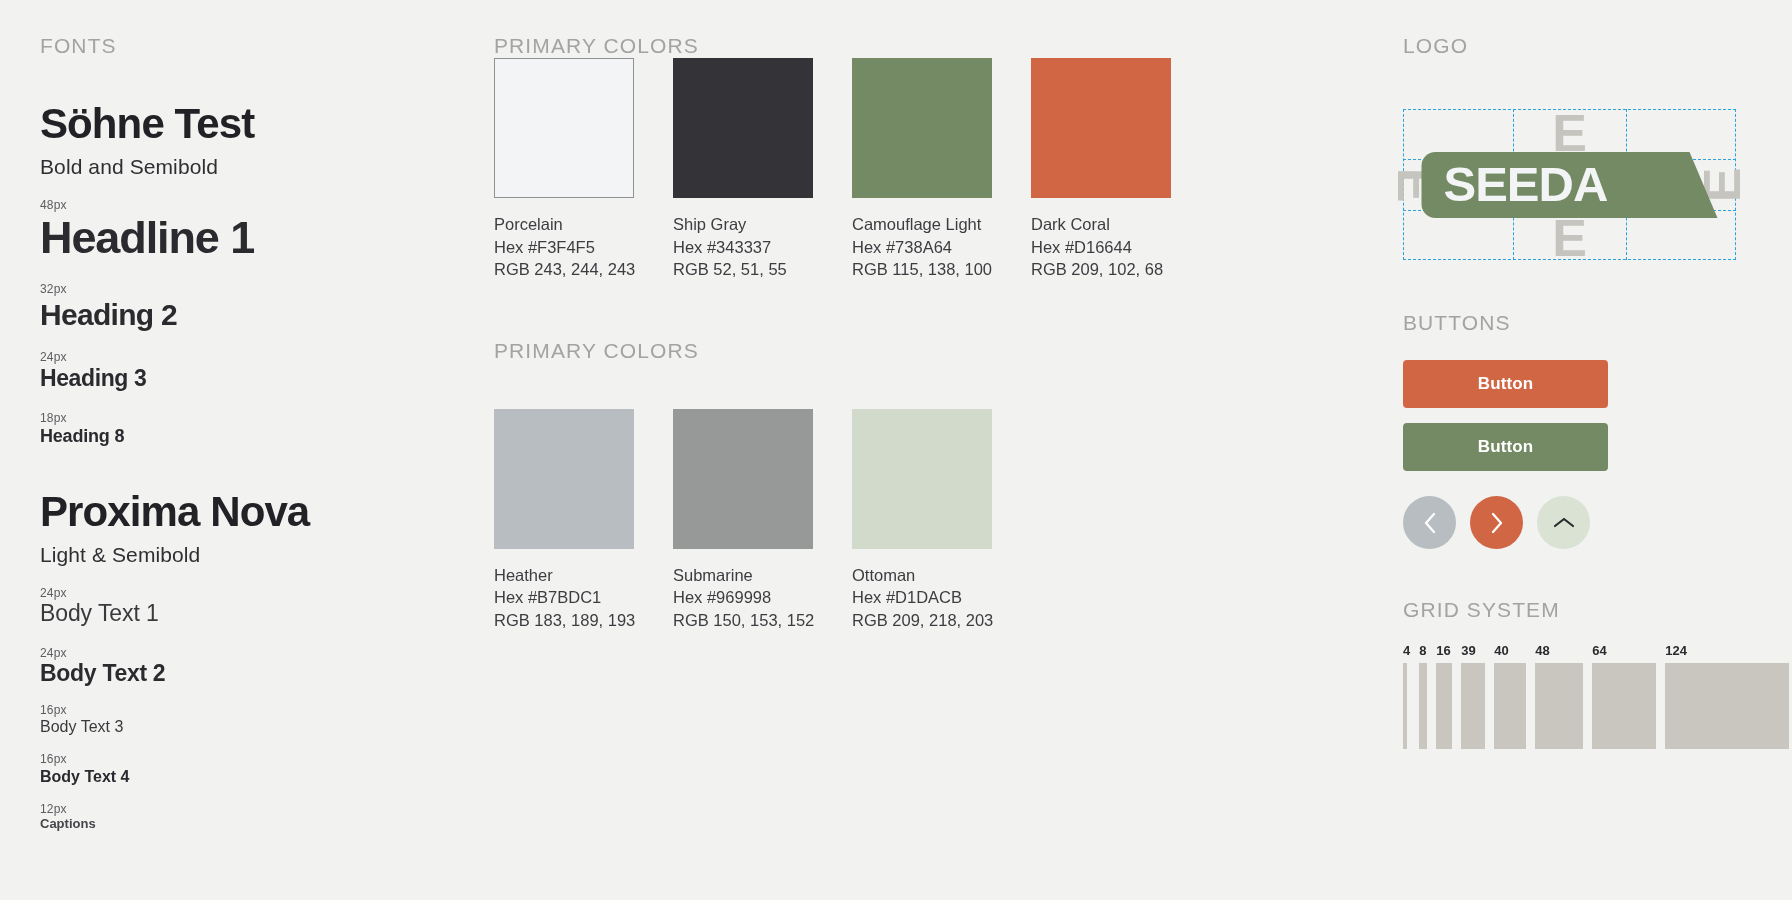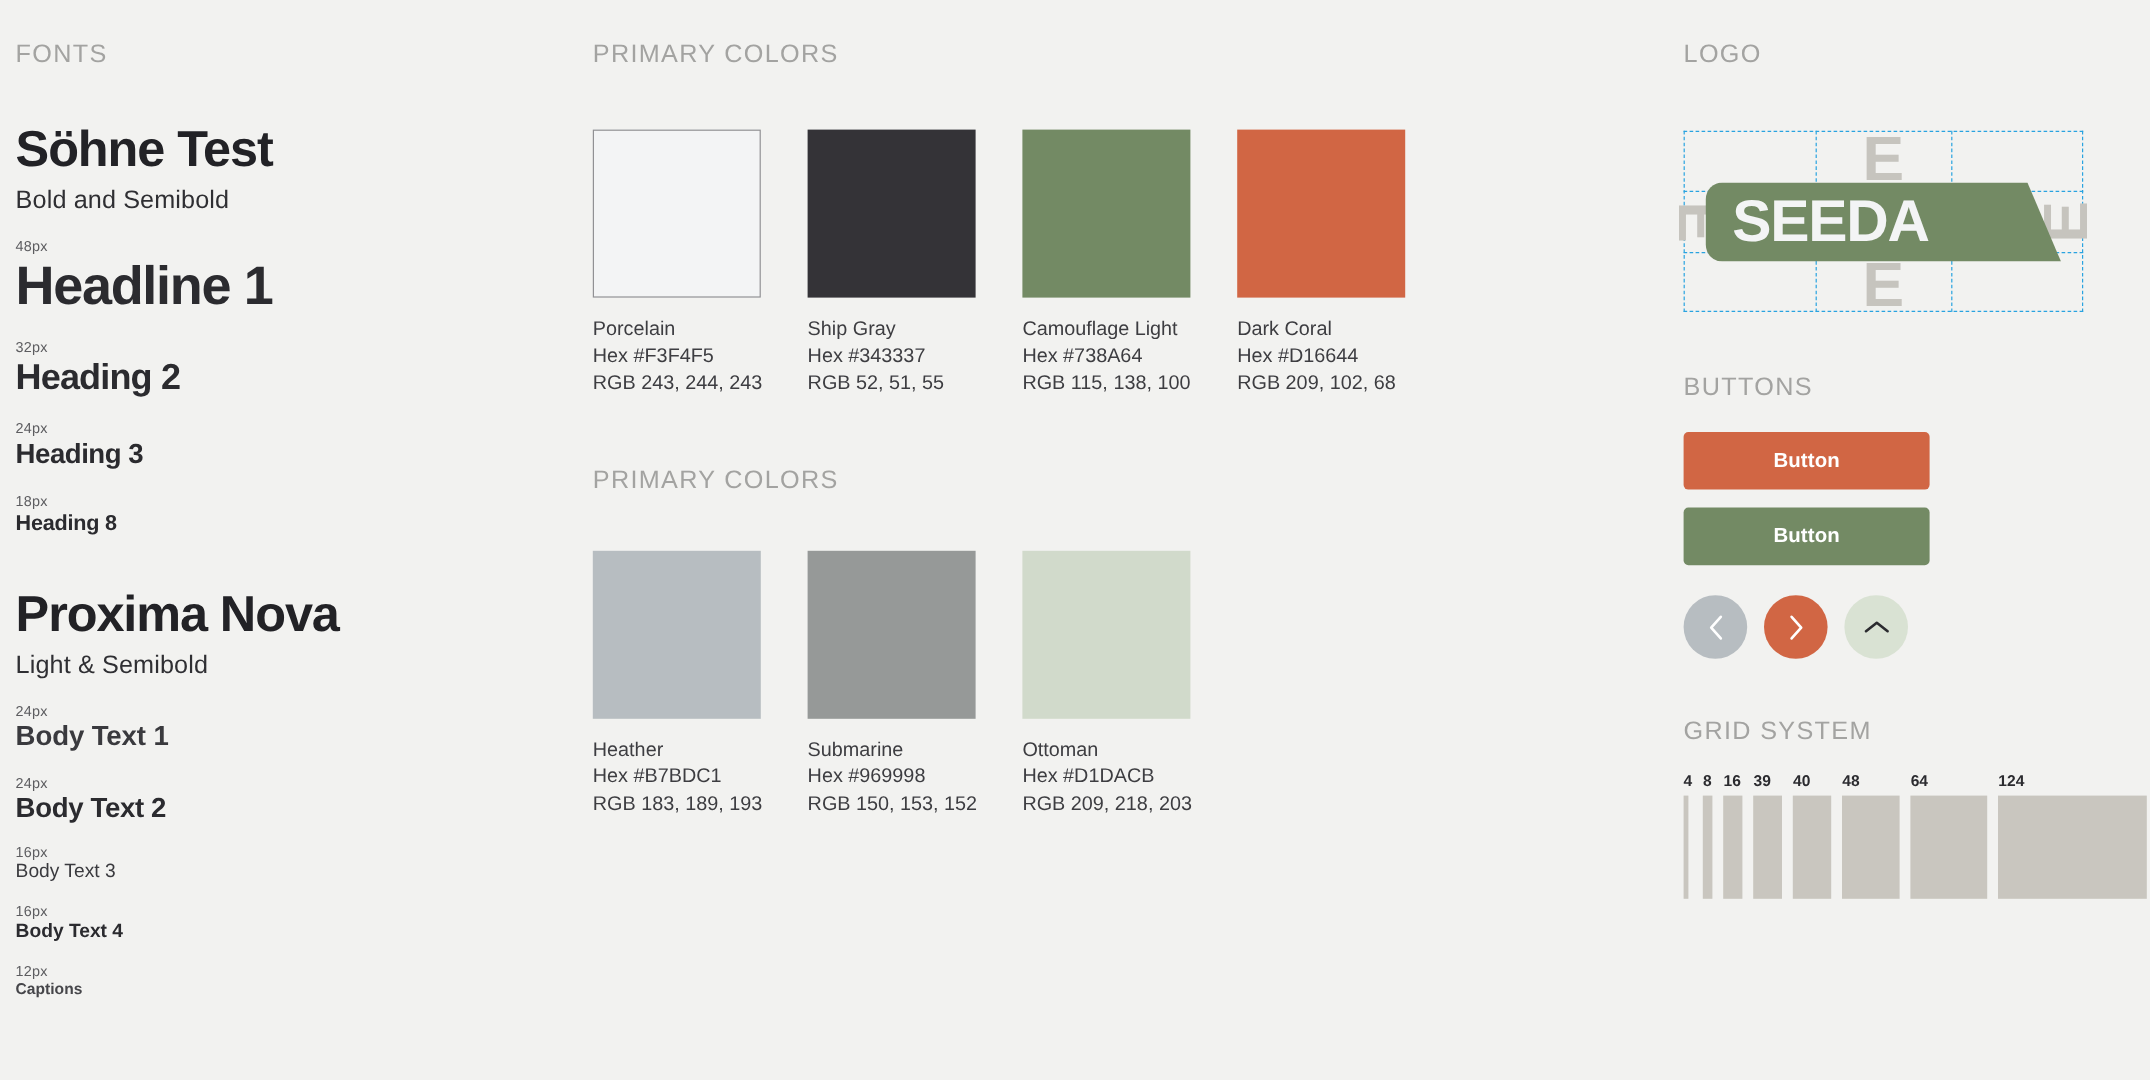--- a/index.html
+++ b/index.html
@@ -30,21 +30,21 @@
     font-weight: 400;
     letter-spacing: 1.1px;
     color: #a3a3a1;
     text-transform: uppercase;
     white-space: nowrap;
   }
 
   
   .col-fonts {
     position: absolute;
-    left: 13px;
+    left: 40px;
     top: 34px;
     width: 400px;
   }
 
   .font-family-block { margin-top: 44px; }
 
   .family-name {
     font-size: 42px;
     font-weight: 700;
     letter-spacing: -0.9px;
@@ -69,39 +69,38 @@
   }
   .spec-sample {
     color: #2b2b2f;
     line-height: 1.12;
     white-space: nowrap;
   }
   .s-48 { font-size: 45px; font-weight: 700; letter-spacing: -1.1px; }
   .s-32 { font-size: 30px; font-weight: 700; letter-spacing: -0.7px; }
   .s-24b { font-size: 23px; font-weight: 700; letter-spacing: -0.4px; }
   .s-18 { font-size: 18px; font-weight: 700; letter-spacing: -0.2px; }
-  .s-24l { font-size: 23px; font-weight: 700; letter-spacing: -0.1px; color:#3a3a3e; }
+  .s-24l { font-size: 23px; font-weight: 400; letter-spacing: -0.1px; color:#3a3a3e; }
   .s-24sb { font-size: 23px; font-weight: 700; letter-spacing: -0.3px; }
   .s-16l { font-size: 16px; font-weight: 400; color:#3a3a3e; }
   .s-16sb { font-size: 16px; font-weight: 700; }
   .s-12 { font-size: 13px; font-weight: 700; color:#46464a; }
 
   .tight { margin-top: 16px; }
 
   
   .col-colors {
     position: absolute;
     left: 494px;
     top: 34px;
     width: 700px;
   }
   .swatch-grid {
     display: flex;
     gap: 39px;
-    margin-top: 50px;
   }
   .swatch-grid.row2 { margin-top: 46px; }
 
   .swatch-item { width: 140px; }
 
   .swatch-chip {
     width: 140px;
     height: 140px;
     display: block;
   }

